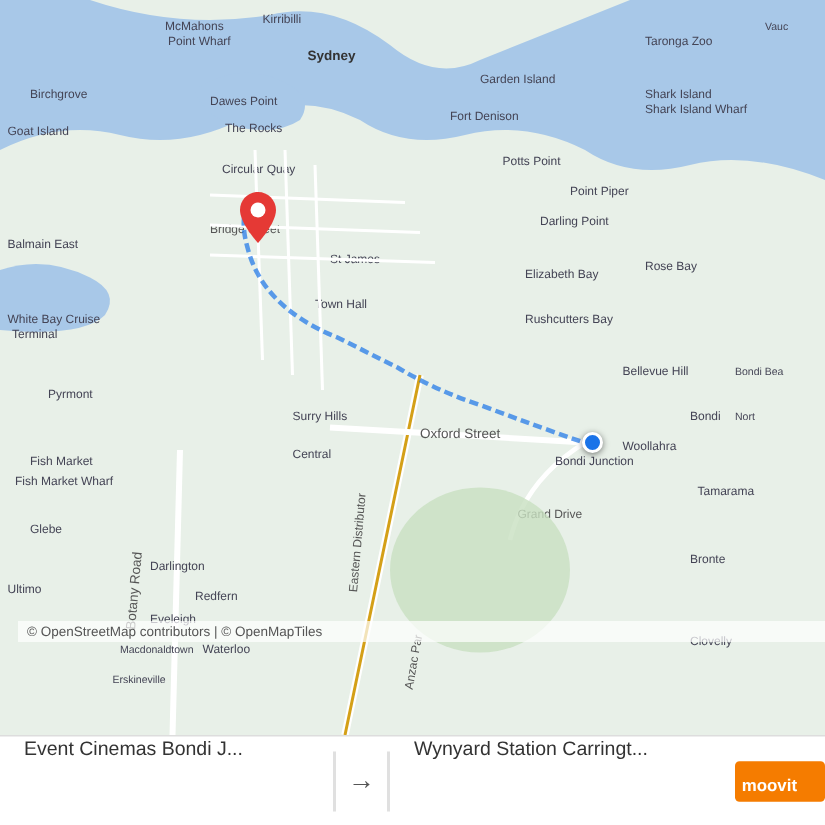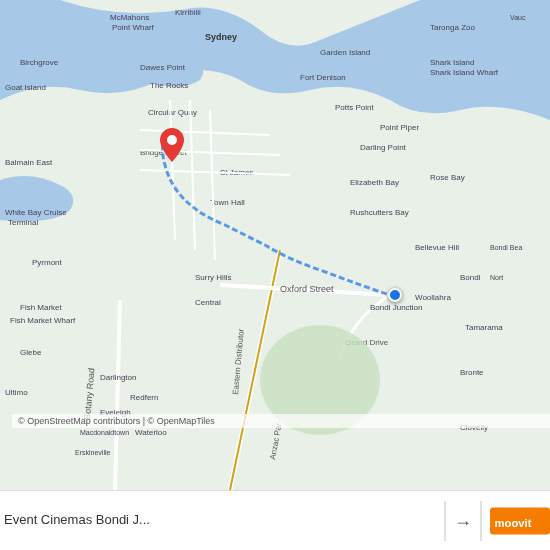--- a/index.html
+++ b/index.html
@@ -53,23 +53,22 @@
       height: 60px;
       background: white;
       display: flex;
       align-items: center;
       border-top: 1px solid #ddd;
       padding: 0 0px;
     }
 
     .footer-section {
       display: flex;
-      align-items: center;
       flex: 1;
-      padding: 0 4px;
+      padding: 0 16px;
       height: 100%;
     }
 
     .footer-divider {
       width: 2px;
       height: 40px;
       background: #e0e0e0;
     }
 
     .footer-arrow {
@@ -251,18 +250,21 @@
   </div>
 </div>
 
 <div id="footer">
   <div class="footer-section">
     <span class="footer-text">Event Cinemas Bondi J...</span>
   </div>
   <div class="footer-divider"></div>
   <div class="footer-arrow">→</div>
   <div class="footer-divider"></div>
+  <div class="footer-section">
+    <span class="footer-text">Wynyard Station Carringt...</span>
+  </div>
 
   <svg class="moovit-logo" viewBox="0 0 80 36" xmlns="http://www.w3.org/2000/svg">
     <rect width="80" height="36" rx="4" fill="#f57c00"></rect>
     <text x="6" y="26" font-size="15" fill="white" font-family="Arial" font-weight="bold">moovit</text>
   </svg>
 </div>
 
 </body></html>

